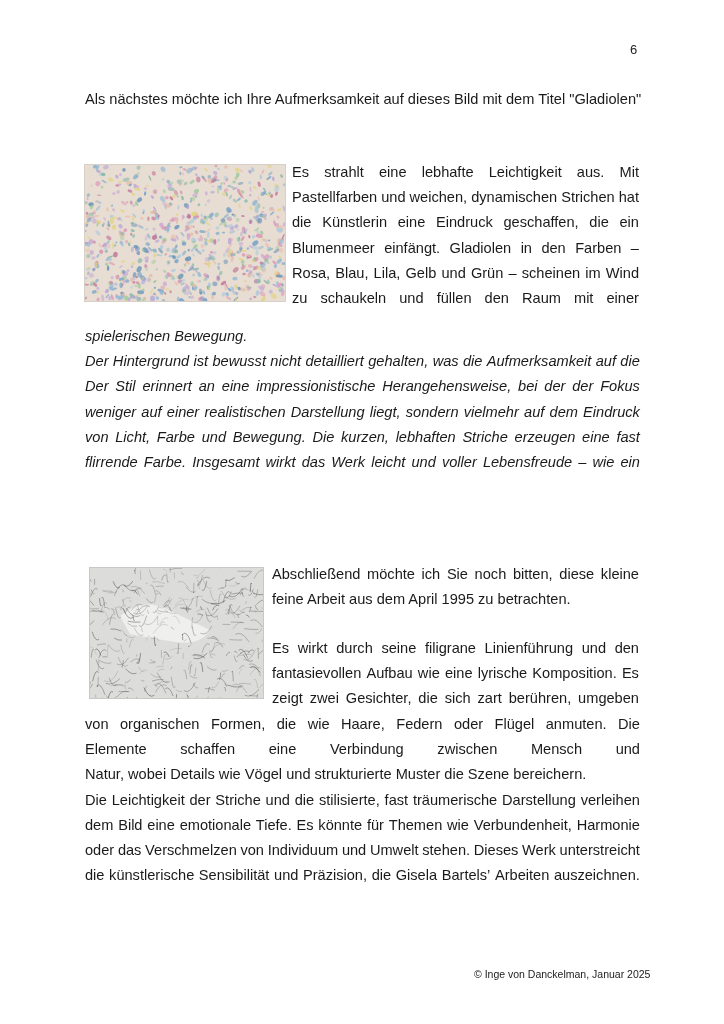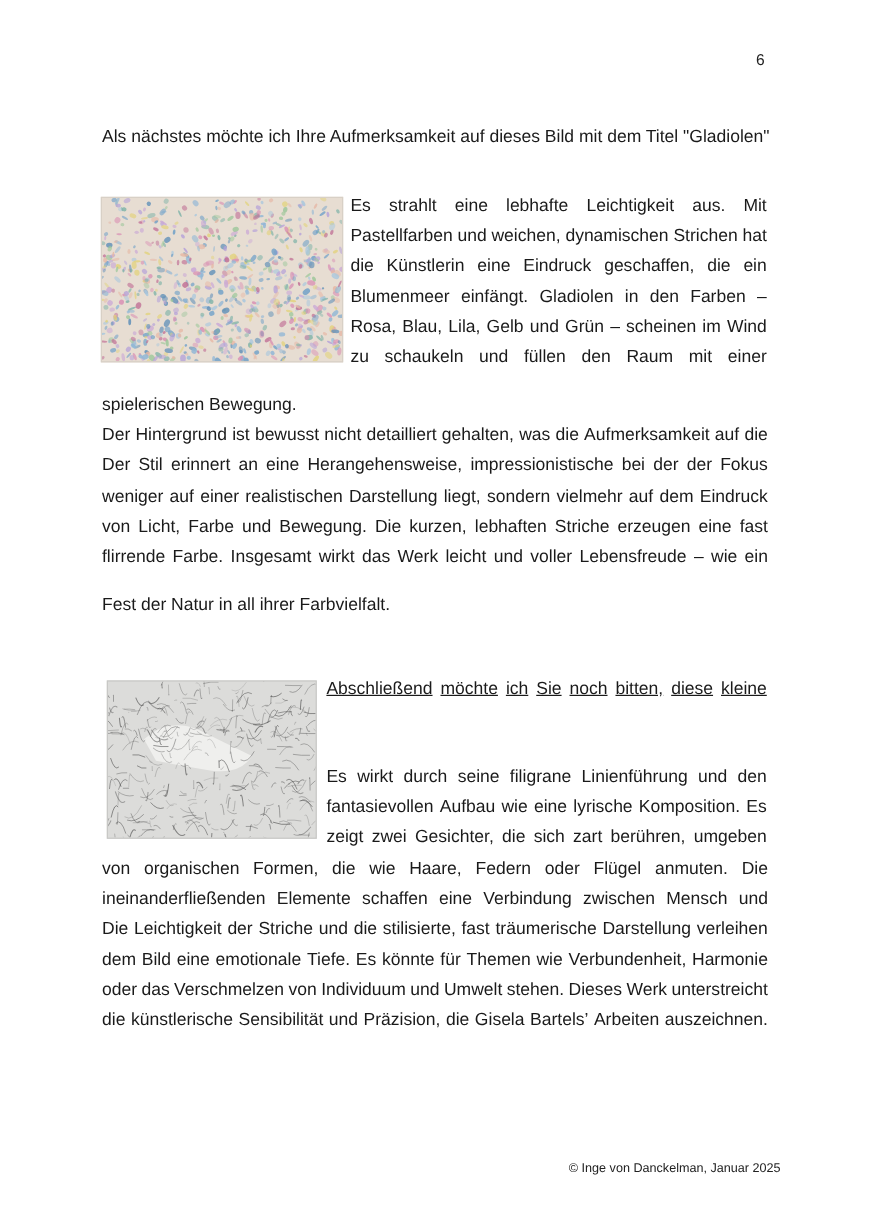--- a/index.html
+++ b/index.html
@@ -1,21 +1,21 @@
 <!DOCTYPE html>
 <html><head>
 <meta charset="utf-8">
 <style>
   html, body { margin: 0; padding: 0; background: #ffffff; }
   body { width: 724px; height: 1024px; position: relative; overflow: hidden;
          font-family: "Liberation Sans", sans-serif; color: #1a1a1a; }
   .page-number { position: absolute; top: 42px; left: 630px; font-size: 13px; color: #222; }
   .text { position: absolute; font-size: 14.6px; line-height: 25.2px; text-align: justify; }
   .jl { display: flex; justify-content: space-between; white-space: nowrap; }
-  .ll { display: block; white-space: nowrap; margin-top: 15px; }
+  .ll { display: block; white-space: nowrap; }
   .artwork { position: absolute; overflow: hidden; }
   .art1 { left: 84px; top: 164px; width: 200px; height: 136px; background: #e7ddd2; border: 1px solid #d8d0c6; }
   .art2 { left: 89px; top: 567px; width: 173px; height: 130px; background: #d9d9d7; border: 1px solid #c8c8c6; }
   .footer { position: absolute; top: 968px; left: 474px; font-size: 10.5px; color: #222; }
 </style>
 </head>
 <body>
 
 <div class="page-number">6</div>
 
@@ -849,21 +849,21 @@
       <span>zu</span>
       <span>schaukeln</span>
       <span>und</span>
       <span>füllen</span>
       <span>den</span>
       <span>Raum</span>
       <span>mit</span>
       <span>einer</span>
     </div>
   </div>
-<div class="text" id="glad-full" style="left:85px; top:311px; width:555px;">
+<div class="text" id="glad-full" style="left:85px; top:324px; width:555px;font-style:italic;">
     <div class="ll"><span>spielerischen Bewegung.</span></div>
     <div class="jl">
       <span>Der</span>
       <span>Hintergrund</span>
       <span>ist</span>
       <span>bewusst</span>
       <span>nicht</span>
       <span>detailliert</span>
       <span>gehalten,</span>
       <span>was</span>
@@ -871,22 +871,22 @@
       <span>Aufmerksamkeit</span>
       <span>auf</span>
       <span>die</span>
     </div>
     <div class="jl">
       <span>Der</span>
       <span>Stil</span>
       <span>erinnert</span>
       <span>an</span>
       <span>eine</span>
+      <span>impressionistische</span>
       <span>Herangehensweise,</span>
-      <span>impressionistische</span>
       <span>bei</span>
       <span>der</span>
       <span>der</span>
       <span>Fokus</span>
     </div>
     <div class="jl">
       <span>weniger</span>
       <span>auf</span>
       <span>einer</span>
       <span>realistischen</span>
@@ -920,21 +920,20 @@
       <span>das</span>
       <span>Werk</span>
       <span>leicht</span>
       <span>und</span>
       <span>voller</span>
       <span>Lebensfreude</span>
       <span>–</span>
       <span>wie</span>
       <span>ein</span>
     </div>
-    <div class="ll"><span>Fest der Natur in all ihrer Farbvielfalt.</span></div>
   </div>
 
 <div class="artwork art2">
   <svg id="art2svg" width="173" height="130" viewBox="0 0 173 130">
       <rect width="173" height="130" fill="#dcdcda"></rect>
       <path d="M30 48 Q50 30 75 40 Q95 50 120 62 Q110 78 85 74 Q60 70 40 66 Z" fill="#efefed"></path>
       <path d="M121.0 83.9 q7.0 -11.2 14.0 -7.5" stroke="#6a6a6a" stroke-width="0.46" fill="none" opacity="0.55"></path>
       <path d="M171.8 60.4 q-3.1 6.6 -6.2 4.4" stroke="#6a6a6a" stroke-width="0.57" fill="none" opacity="0.55"></path>
       <path d="M124.8 122.4 q-5.0 -2.5 -10.0 -1.7" stroke="#6a6a6a" stroke-width="0.81" fill="none" opacity="0.55"></path>
       <path d="M37.8 53.2 q6.3 1.4 12.6 0.9" stroke="#3a3a3a" stroke-width="0.78" fill="none" opacity="0.55"></path>
@@ -1250,31 +1249,32 @@
       <path d="M72.6 96.6 q2.2 -14.0 4.4 -9.3" stroke="#3a3a3a" stroke-width="0.32" fill="none" opacity="0.55"></path>
       <path d="M160.2 43.1 q7.0 0.3 13.9 0.2" stroke="#6a6a6a" stroke-width="0.82" fill="none" opacity="0.55"></path>
       <path d="M34.7 118.3 q-5.1 -2.5 -10.1 -1.6" stroke="#3a3a3a" stroke-width="0.45" fill="none" opacity="0.55"></path>
       <path d="M99.9 105.7 q1.1 -12.1 2.2 -8.1" stroke="#3a3a3a" stroke-width="0.62" fill="none" opacity="0.55"></path>
       <path d="M67.4 48.6 q0.5 11.3 0.9 7.5" stroke="#3a3a3a" stroke-width="0.30" fill="none" opacity="0.55"></path>
       <path d="M167.8 120.2 q-2.0 -12.3 -4.0 -8.2" stroke="#3a3a3a" stroke-width="0.32" fill="none" opacity="0.55"></path>
       <path d="M112.8 104.0 q-1.3 -12.8 -2.5 -8.5" stroke="#3a3a3a" stroke-width="0.86" fill="none" opacity="0.55"></path>
     </svg>
 </div>
 
-<div class="text" id="zeich-a" style="left:272px; top:562px; width:367px;text-decoration:underline;">
+<div class="text" id="zeich-a" style="left:272px; top:562px; width:367px;">
     <div class="jl">
       <span>Abschließend</span>
       <span>möchte</span>
       <span>ich</span>
       <span>Sie</span>
       <span>noch</span>
       <span>bitten,</span>
       <span>diese</span>
       <span>kleine</span>
     </div>
+    <div class="ll"><span>feine Arbeit aus dem April 1995 zu betrachten.</span></div>
   </div>
 <div class="text" id="zeich-b" style="left:272px; top:636px; width:367px;">
     <div class="jl">
       <span>Es</span>
       <span>wirkt</span>
       <span>durch</span>
       <span>seine</span>
       <span>filigrane</span>
       <span>Linienführung</span>
       <span>und</span>
@@ -1308,29 +1308,29 @@
       <span>die</span>
       <span>wie</span>
       <span>Haare,</span>
       <span>Federn</span>
       <span>oder</span>
       <span>Flügel</span>
       <span>anmuten.</span>
       <span>Die</span>
     </div>
     <div class="jl">
-      <span>ineinanderfließenden</span>
       <span>Elemente</span>
       <span>schaffen</span>
       <span>eine</span>
       <span>Verbindung</span>
       <span>zwischen</span>
       <span>Mensch</span>
       <span>und</span>
     </div>
+    <div class="ll"><span>Natur, wobei Details wie Vögel und strukturierte Muster die Szene bereichern.</span></div>
     <div class="jl">
       <span>Die</span>
       <span>Leichtigkeit</span>
       <span>der</span>
       <span>Striche</span>
       <span>und</span>
       <span>die</span>
       <span>stilisierte,</span>
       <span>fast</span>
       <span>träumerische</span>

